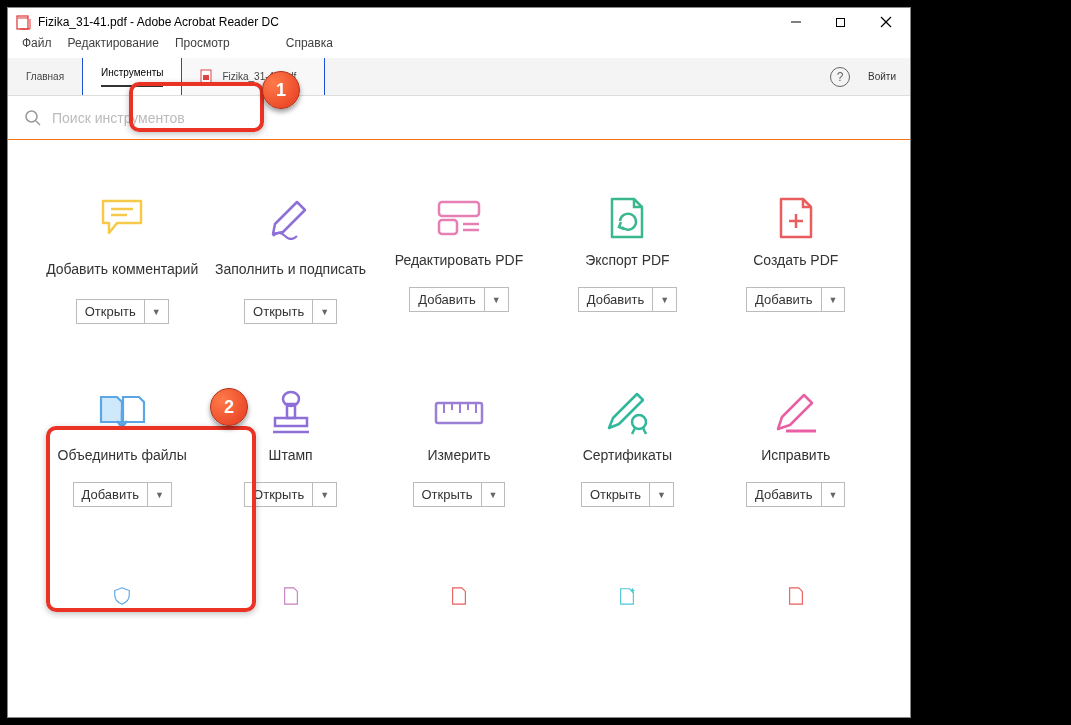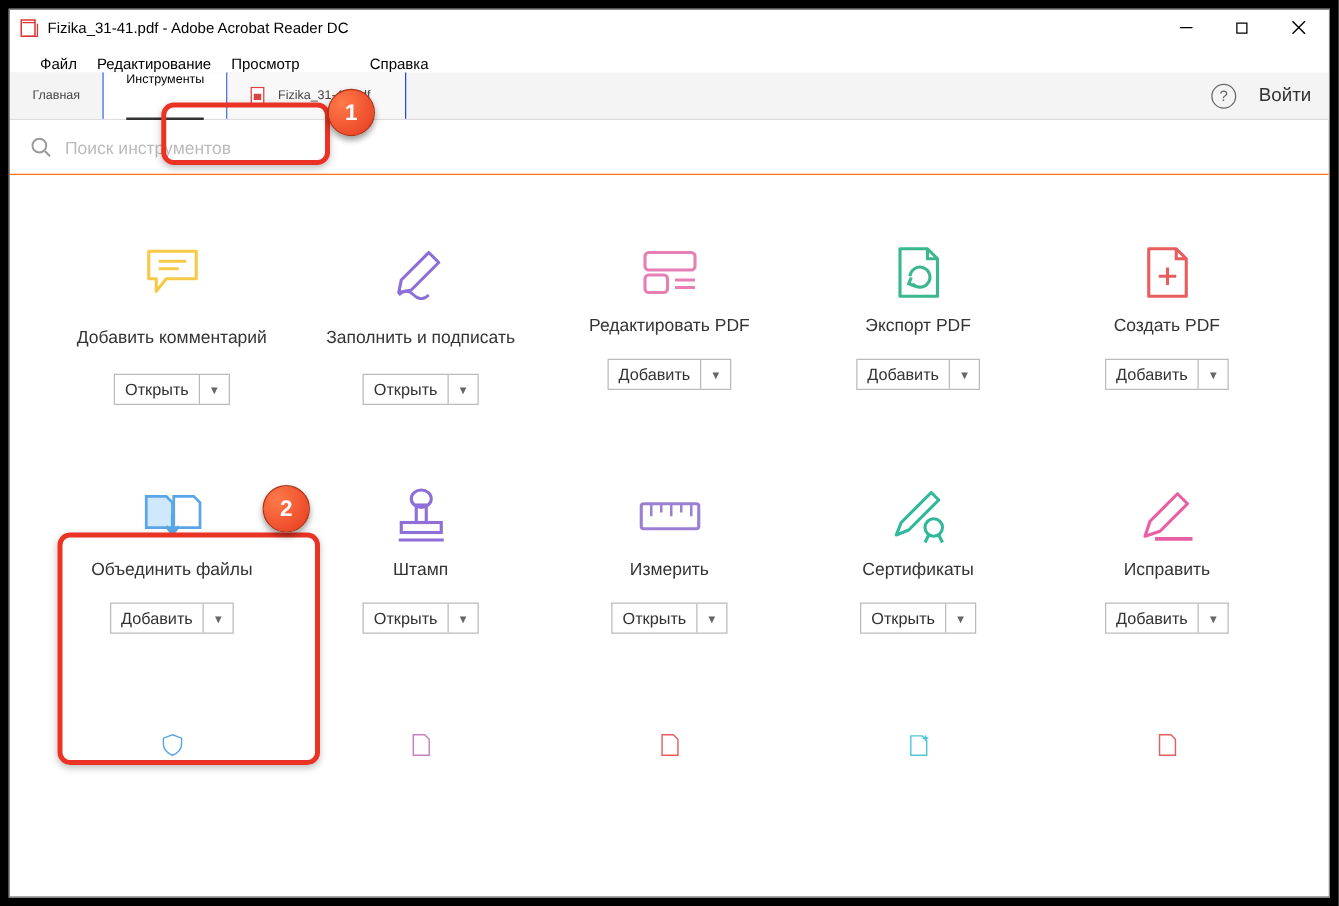--- a/index.html
+++ b/index.html
@@ -1,32 +1,32 @@
 <!DOCTYPE html>
 <html><head>
 <meta charset="utf-8">
 <style>
 * { margin: 0; padding: 0; box-sizing: border-box; }
 body { font-family: "Segoe UI", Arial, sans-serif; background: #000; width: 1071px; height: 725px; position: relative; }
-.window { position: absolute; left: 7px; top: 7px; width: 1057px; height: 711px; background: #fff; border: 1px solid #888; display: flex; flex-direction: column; overflow: hidden; }
+.window { position: absolute; left: 7px; top: 7px; width: 904px; height: 711px; background: #fff; border: 1px solid #888; display: flex; flex-direction: column; overflow: hidden; }
 .titlebar { height: 28px; display: flex; align-items: center; padding: 0 2px; background: #fff; }
 .titlebar .app-icon { width: 16px; height: 16px; margin: 0 6px; }
 .titlebar .title-text { font-size: 12px; color: #000; flex: 0 0 auto; }
 .titlebar .spacer { flex: 1; }
 .win-btn { width: 45px; height: 28px; display: flex; align-items: center; justify-content: center; font-size: 14px; color: #000; }
-.menubar { height: 22px; display: flex; align-items: flex-end; padding: 0 20px; gap: 8px; background: #fff; font-size: 12px; color: #000000; }
+.menubar { height: 22px; display: flex; align-items: flex-start; padding: 0 10px; gap: 8px; background: #fff; font-size: 12px; color: #404040; }
 .menubar span { padding: 0 4px; }
 .tabbar { height: 38px; border-bottom: 1px solid #ddd; display: flex; align-items: stretch; background: #f4f4f4; position: relative; }
 .tab { padding: 0 18px; display: flex; align-items: center; font-size: 10px; color: #444; border-right: 1px solid #1d4ed8; background: #f4f4f4; }
 .tab.active { background: #fff; font-weight: 500; color: #000; }
 .tab.doc { background: #f8f8f8; padding-right: 28px; position: relative; }
 .tab.doc .pdf-icon { width: 14px; margin-right: 8px; }
 .tabbar .right { margin-left: auto; display: flex; align-items: center; padding-right: 14px; gap: 18px; }
 .help-icon { width: 20px; height: 20px; border: 1.5px solid #666; border-radius: 50%; display: flex; align-items: center; justify-content: center; font-size: 12px; color: #666; }
-.login { font-size: 15px; color: #333; font-weight: 500; }
+.login { font-size: 10px; color: #333; font-weight: 500; }
 .searchbar { height: 44px; display: flex; align-items: center; padding: 0 16px; border-bottom: 1px solid #f97316; }
 .search-icon { color: #888; margin-right: 10px; }
 .search-input { border: none; outline: none; font-size: 14px; color: #333; flex: 1; }
 .search-input::placeholder { color: #bbb; }
 .content-wrap { flex: 1; position: relative; overflow: hidden; }
 .content { width: 100%; height: 100%; overflow-y: scroll; }
 .content::-webkit-scrollbar { width: 15px; }
 .content::-webkit-scrollbar-track { background: #f0f0f0; }
 .content::-webkit-scrollbar-thumb { background: #c0c0c0; }
 .tools-grid { display: grid; grid-template-columns: repeat(5, 1fr); padding: 55px 30px 40px 30px; row-gap: 66px; }
@@ -79,21 +79,21 @@
     <span>Файл</span>
     <span>Редактирование</span>
     <span>Просмотр</span>
     <span style="visibility:hidden">xxxx</span>
     <span>Справка</span>
   </div>
 
   <div class="tabbar">
     <div class="tab">Главная</div>
     <div class="tab active">
-        <span style="border-bottom:2px solid #333; padding-bottom:25px;">Инструменты</span>
+        <span style="border-bottom:2px solid #333; padding-bottom:7px;">Инструменты</span>
       </div>
     <div class="tab doc">
       <svg class="pdf-icon" viewBox="0 0 14 16" width="14" height="16">
           <rect x="1" y="1" width="10" height="14" fill="#fff" stroke="#d44" stroke-width="1"></rect>
           <rect x="3" y="6" width="6" height="5" fill="#d44"></rect>
         </svg>
       <span>Fizika_31-41.pdf</span>
     </div>
     <div class="right">
       <div class="help-icon">?</div>

